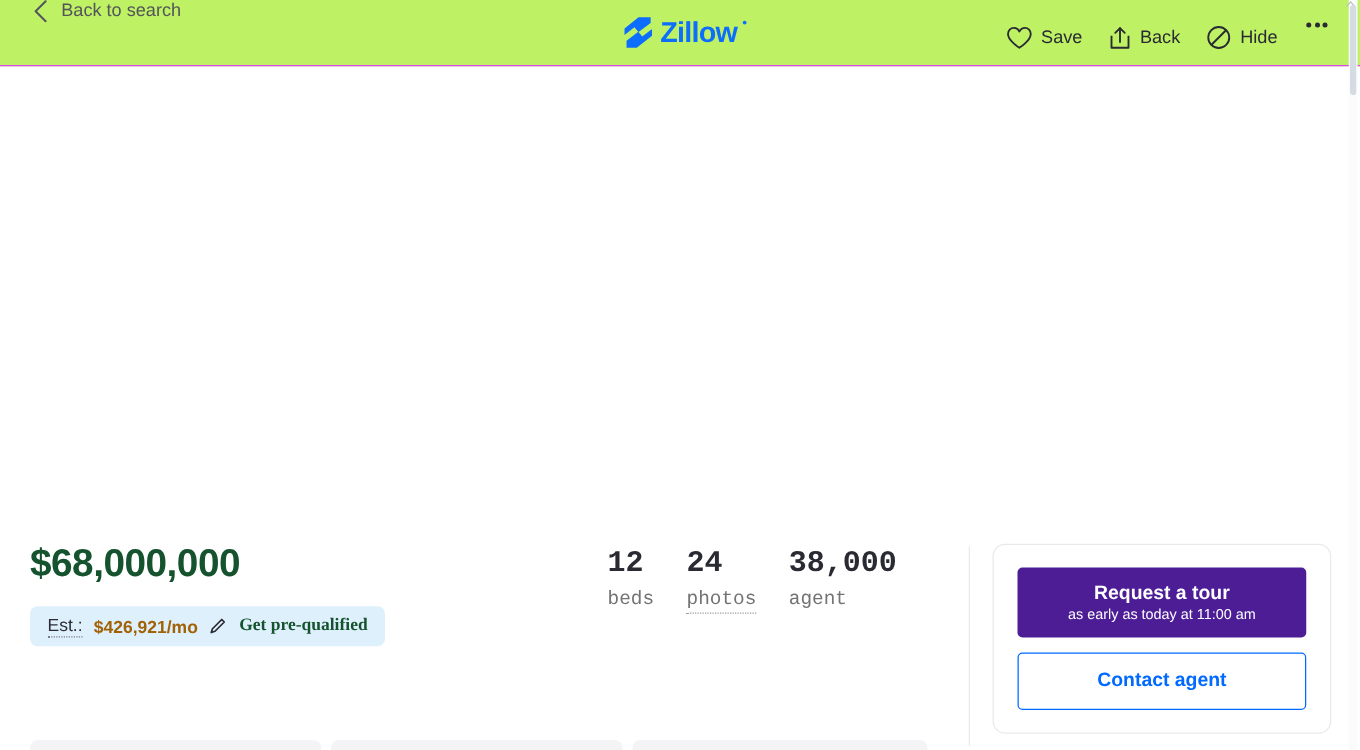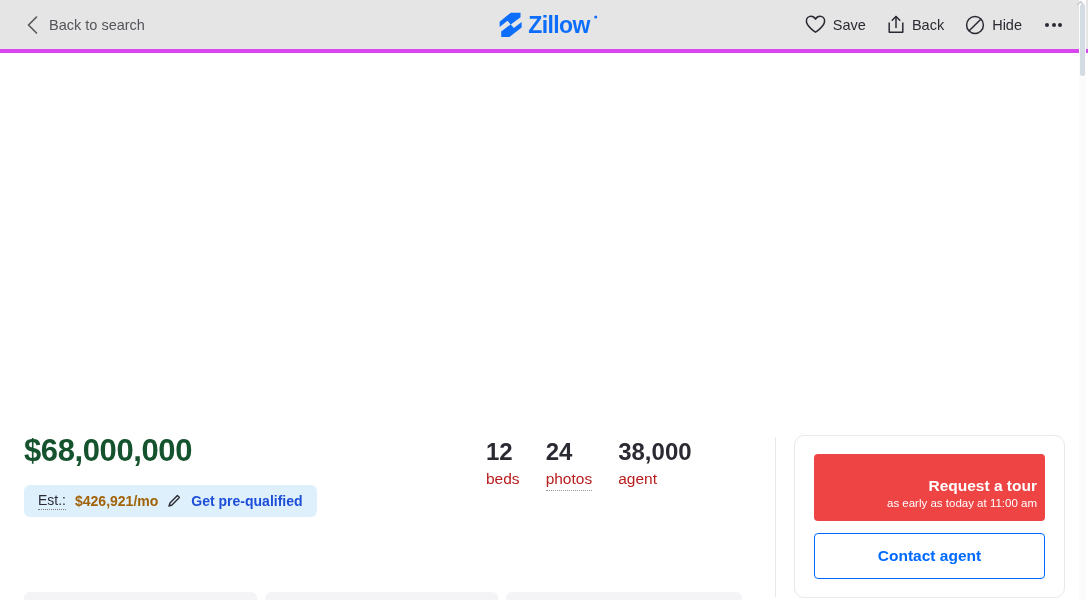--- a/index.html
+++ b/index.html
@@ -9,23 +9,23 @@
     background: #ffffff;
     font-family: "Liberation Sans", sans-serif;
     color: #2a2a33;
   }
 
   
   .header {
     position: relative;
     height: 53px;
     display: flex;
-    align-items: center;
-    border-bottom: 4px solid #d946ef;
-    background: #e5e5e5;
+    align-items: flex-start;
+    border-bottom: 1px solid #d946ef;
+    background: #bef264;
   }
   .back-link {
     display: flex; align-items: center; gap: 11px;
     margin-left: 27px;
     font-size: 14.5px;
     color: #54545c;
     cursor: pointer;
   }
   .back-chevron { display: block; }
 
@@ -63,20 +63,21 @@
     align-items: center;
     gap: 21px;
   }
   .hdr-btn {
     display: flex; align-items: center; gap: 7px;
     font-size: 14.5px;
     color: #2a2a33;
     cursor: pointer;
     background: none; border: none;
     font-family: inherit;
+    margin-top: 20px;
   }
   .dots-btn {
     display: flex; align-items: center; gap: 2.5px;
     cursor: pointer; padding: 6px 2px;
   }
   .dots-btn i {
     width: 4px; height: 4px; border-radius: 50%;
     background: #2a2a33; display: block;
   }
 
@@ -183,41 +184,41 @@
     margin-top: 17px;
     font-size: 14px;
     cursor: pointer;
   }
   .est-label {
     color: #2a2a33;
     border-bottom: 1.5px dotted #7a7a85;
     padding-bottom: 1px;
   }
   .est-amount { font-weight: bold; color: #a16207; }
-  .prequal { color: #1d4ed8; font-weight: bold; }
+  .prequal { color: #14532d; font-weight: bold; font-family: Liberation Serif, serif; }
 
   
   .facts {
     position: absolute;
     left: 462px;
     top: 4px;
     display: flex;
     gap: 26px;
     align-items: flex-start;
   }
-  .fact { text-align: left; }
+  .fact { text-align: left; font-family: Liberation Mono, monospace; }
   .fact .num {
     font-size: 24px;
     font-weight: bold;
     color: #2a2a33;
     line-height: 1.1;
   }
   .fact .lbl {
     font-size: 15.5px;
-    color: #b91c1c;
+    color: #737373;
     margin-top: 5px;
     display: inline-block;
   }
   .fact .lbl.dotted { border-bottom: 1.5px dotted #9a9aa3; padding-bottom: 2px; }
 
   .vdivider {
     position: absolute;
     left: 751px;
     top: 2px;
     width: 1px;
@@ -230,28 +231,28 @@
     position: absolute;
     left: 770px;
     top: 0;
     width: 271px;
     border: 1px solid #e9e9ed;
     border-radius: 10px;
     padding: 18px 19px;
   }
   .btn-primary {
     width: 100%;
-    background: #ef4444;
+    background: #4c1d95;
     border: none;
     border-radius: 4px;
     color: #fff;
-    padding: 22px 8px 12px;
+    padding: 11px 8px 12px;
     cursor: pointer;
     font-family: inherit;
-    text-align: right;
+    text-align: center;
   }
   .btn-primary .t1 { font-size: 15.5px; font-weight: bold; display:block; line-height: 1.25; }
   .btn-primary .t2 { font-size: 11.5px; display:block; margin-top: 2px; }
   .btn-outline {
     width: 100%;
     background: #fff;
     border: 1px solid #006aff;
     border-radius: 4px;
     color: #006aff;
     font-size: 15.5px;

